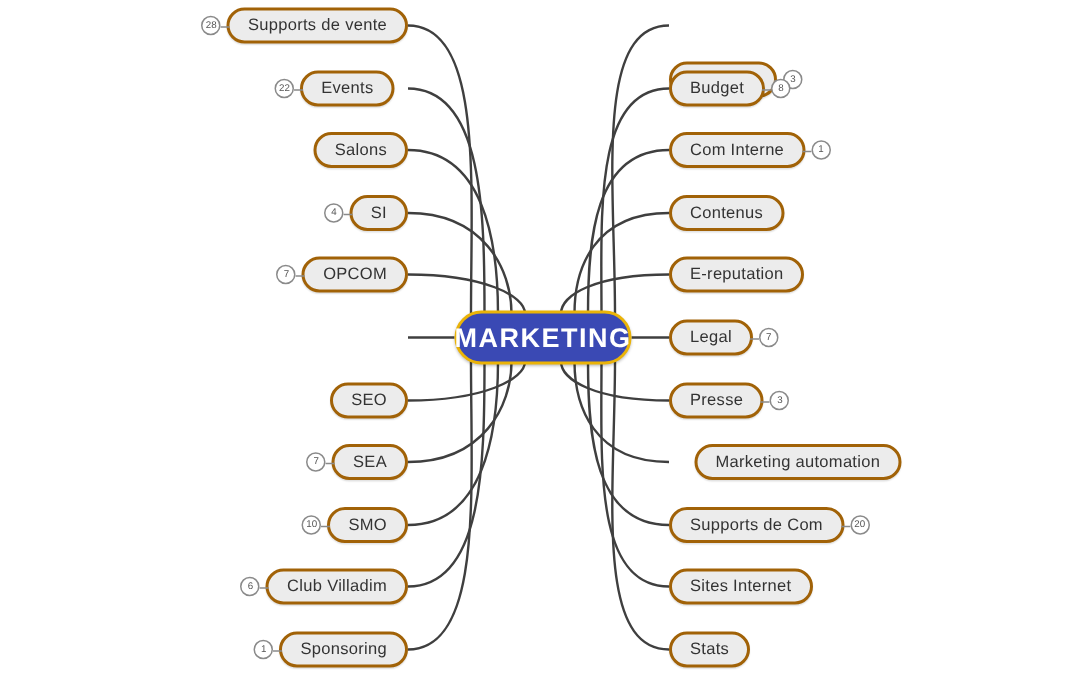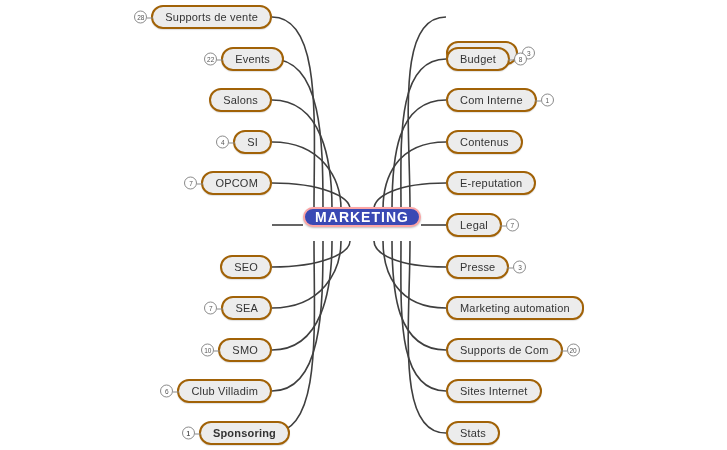--- a/index.html
+++ b/index.html
@@ -25,24 +25,24 @@
     letter-spacing:0;
   }
   .node.left .badge{left:-19px;}
   .node.right .badge{right:-19px;}
   .node.left .badge::after, .node.right .badge::after{
     content:'';position:absolute;top:50%;width:6px;height:1px;background:#8a8a8a;
   }
   .node.left .badge::after{right:-7px;}
   .node.right .badge::after{left:-7px;}
   .root-node{
-    position:absolute;z-index:3;left:303px;top:207px;width:118px;height:20px;
-    box-sizing:border-box;border:2px solid #fca5a5;border-radius:18px;
+    position:absolute;z-index:3;left:303px;top:207px;width:118px;height:36px;
+    box-sizing:border-box;border:2px solid #eab308;border-radius:18px;
     display:flex;align-items:center;justify-content:center;
-    color:#ffffff;font-weight:bold;font-size:14px;letter-spacing:1px;
+    color:#ffffff;font-weight:bold;font-size:18px;letter-spacing:1px;
     box-shadow:0 1px 2px rgba(0,0,0,0.25);
   }
 </style>
 </head>
 <body>
 
 <div class="canvas" id="canvas">
   <svg id="connectors" width="727" height="450">
       <path d="M 272 17 C 322 17, 314 123, 314 209" stroke="#3f3f3f"></path>
       <path d="M 272 59 C 322 59, 323 142, 323 209" stroke="#3f3f3f"></path>
@@ -67,21 +67,21 @@
       <path d="M 446 391 C 396 391, 401 309, 401 241" stroke="#3f3f3f"></path>
       <path d="M 446 433 C 396 433, 410 327, 410 241" stroke="#3f3f3f"></path>
     </svg>
   <div class="root-node" id="root-node" style="background: rgb(58, 73, 180); color: rgb(255, 255, 255);">
     <span>MARKETING</span>
   </div>
 <div class="node left" style="top: 17px; right: 455px;">
       <span>Supports de vente</span>
       <span class="badge">28</span>
     </div>
-    <div class="node left" style="top: 59px; right: 443px; margin-left: 20px;">
+    <div class="node left" style="top: 59px; right: 464px; margin-left: 20px;">
       <span>Events</span>
       <span class="badge">22</span>
     </div>
     <div class="node left" style="top: 100px; right: 455px;">
       <span>Salons</span>
     </div>
     <div class="node left" style="top: 142px; right: 455px;">
       <span>SI</span>
       <span class="badge">4</span>
     </div>
@@ -97,21 +97,21 @@
       <span class="badge">7</span>
     </div>
     <div class="node left" style="top: 350px; right: 455px;">
       <span>SMO</span>
       <span class="badge">10</span>
     </div>
     <div class="node left" style="top: 391px; right: 455px;">
       <span>Club Villadim</span>
       <span class="badge">6</span>
     </div>
-    <div class="node left" style="top: 433px; right: 437px; font-weight: bold;">
+    <div class="node left" style="top: 433px; right: 455px;">
       <span>Sponsoring</span>
       <span class="badge">1</span>
     </div>
     <div class="node right" style="top: 17px; left: 446px; margin-top: 36px;">
       <span>Agences</span>
       <span class="badge">3</span>
     </div>
     <div class="node right" style="top: 59px; left: 446px;">
       <span>Budget</span>
       <span class="badge">8</span>
@@ -127,21 +127,21 @@
       <span>E-reputation</span>
     </div>
     <div class="node right" style="top: 225px; left: 446px;">
       <span>Legal</span>
       <span class="badge">7</span>
     </div>
     <div class="node right" style="top: 267px; left: 446px;">
       <span>Presse</span>
       <span class="badge">3</span>
     </div>
-    <div class="node right" style="top: 308px; left: 446px; border-radius: 11px;">
+    <div class="node right" style="top: 308px; left: 463px;">
       <span>Marketing automation</span>
     </div>
     <div class="node right" style="top: 350px; left: 446px;">
       <span>Supports de Com</span>
       <span class="badge">20</span>
     </div>
     <div class="node right" style="top: 391px; left: 446px;">
       <span>Sites Internet</span>
     </div>
     <div class="node right" style="top: 433px; left: 446px;">

